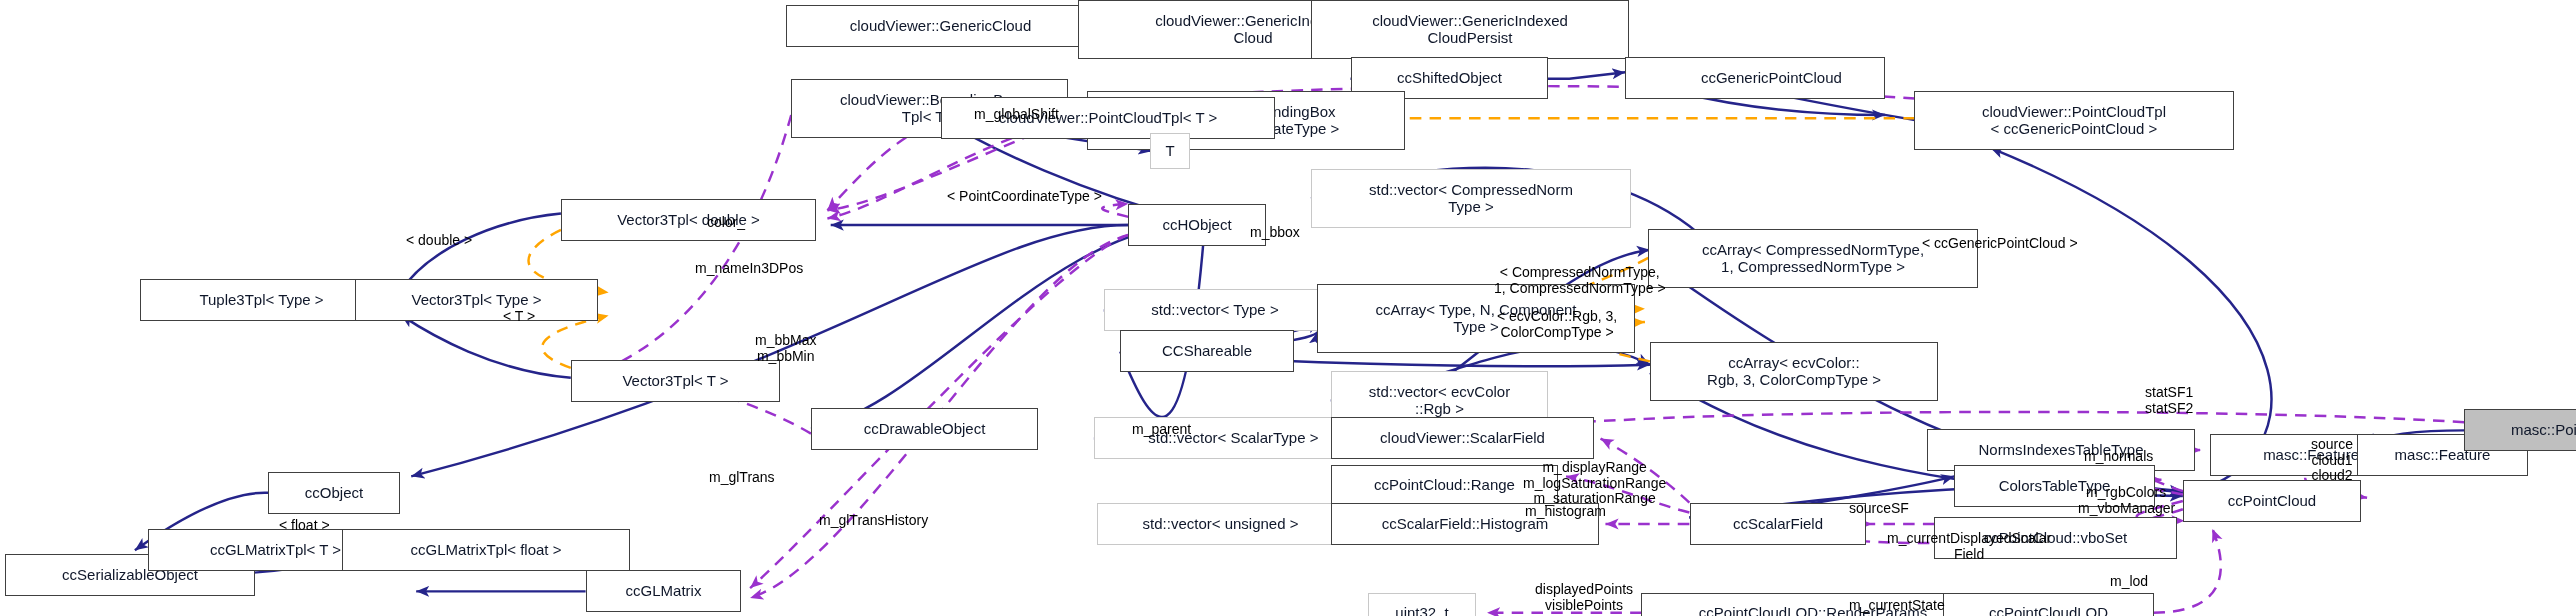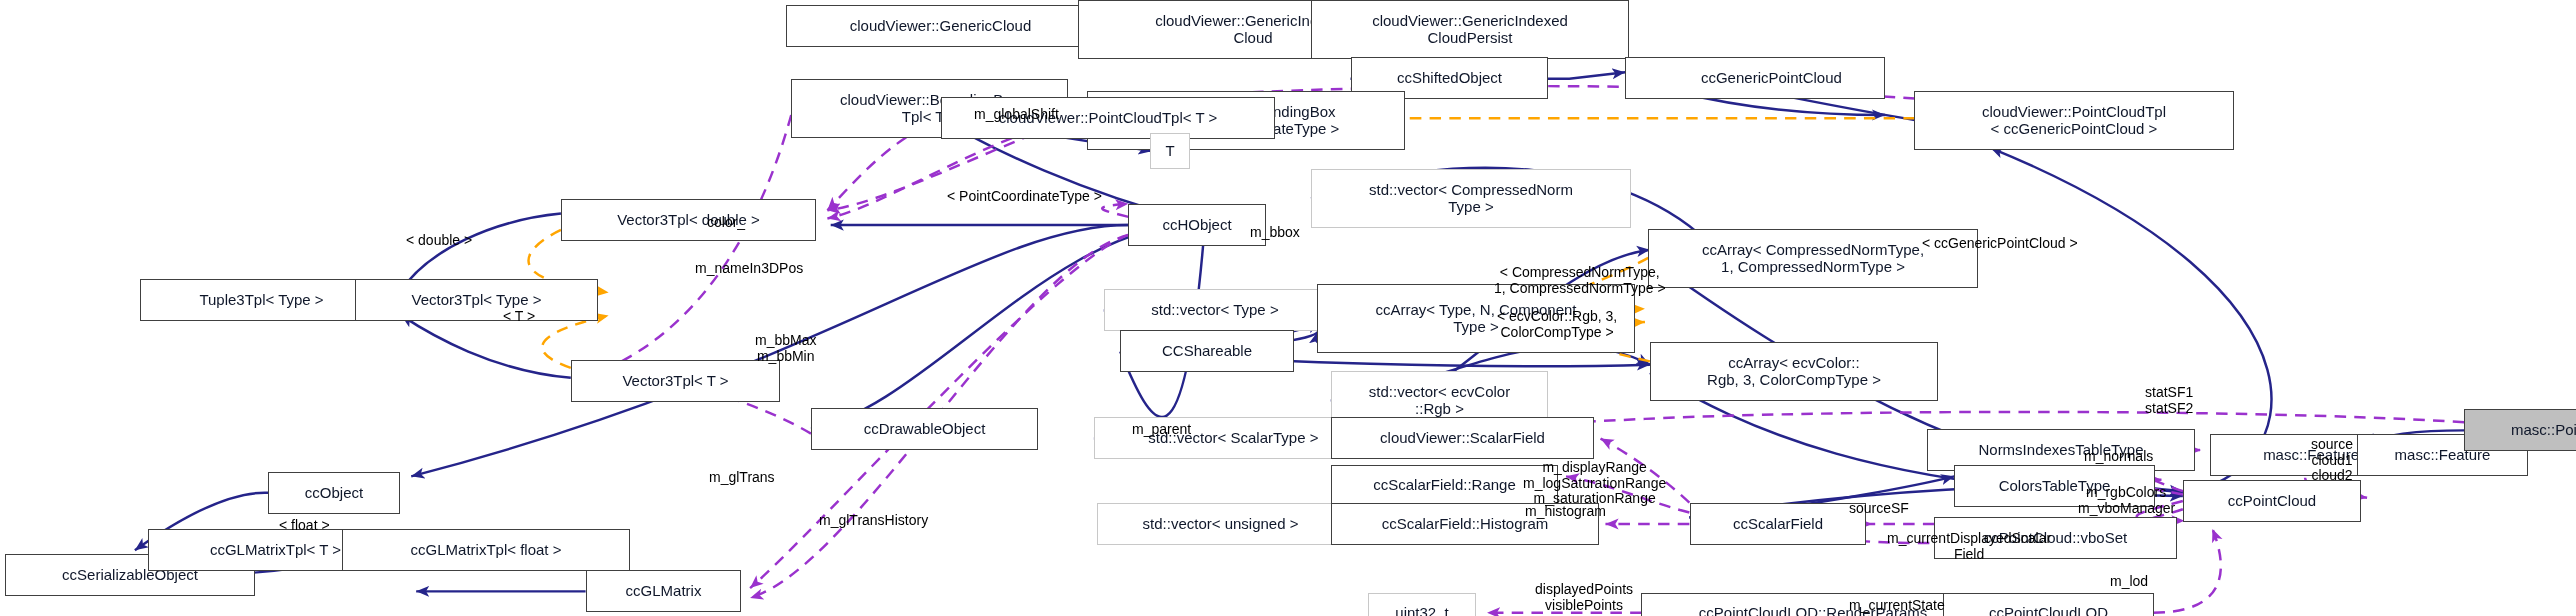--- a/index.html
+++ b/index.html
@@ -185,21 +185,21 @@
       <div class="node light" style="left: 1104px; top: 289px; width: 222px; height: 42px;">std::vector&lt; Type &gt;</div>
       <div class="node" style="left: 1317px; top: 284px; width: 318px; height: 69px;">ccArray&lt; Type, N, Component
 Type &gt;</div>
       <div class="node" style="left: 1120px; top: 330px; width: 174px; height: 42px;">CCShareable</div>
       <div class="node" style="left: 1650px; top: 342px; width: 288px; height: 59px;">ccArray&lt; ecvColor::
 Rgb, 3, ColorCompType &gt;</div>
       <div class="node light" style="left: 1331px; top: 371px; width: 217px; height: 59px;">std::vector&lt; ecvColor
 ::Rgb &gt;</div>
       <div class="node light" style="left: 1094px; top: 417px; width: 255px; height: 42px; padding-left: 28px;">std::vector&lt; ScalarType &gt;</div>
       <div class="node" style="left: 1331px; top: 417px; width: 263px; height: 42px;">cloudViewer::ScalarField</div>
-      <div class="node" style="left: 1331px; top: 465px; width: 227px; height: 40px;">ccScalarField::Range</div>
+      <div class="node" style="left: 1331px; top: 465px; width: 227px; height: 40px;">ccPointCloud::Range</div>
       <div class="node light" style="left: 1097px; top: 503px; width: 247px; height: 42px;">std::vector&lt; unsigned &gt;</div>
       <div class="node" style="left: 1331px; top: 503px; width: 268px; height: 42px;">ccScalarField::Histogram</div>
       <div class="node" style="left: 1690px; top: 503px; width: 176px; height: 42px;">ccScalarField</div>
       <div class="node" style="left: 1927px; top: 429px; width: 268px; height: 42px;">NormsIndexesTableType</div>
       <div class="node" style="left: 1954px; top: 465px; width: 201px; height: 42px;">ColorsTableType</div>
       <div class="node" style="left: 1934px; top: 517px; width: 243px; height: 42px;">ccPointCloud::vboSet</div>
       <div class="node" style="left: 2183px; top: 480px; width: 178px; height: 42px;">ccPointCloud</div>
       <div class="node" style="left: 2210px; top: 434px; width: 258px; height: 42px;">masc::Feature::Source</div>
       <div class="node" style="left: 2357px; top: 434px; width: 171px; height: 42px;">masc::Feature</div>
       <div class="node gray-fill" style="left: 2464px; top: 409px; width: 224px; height: 42px;">masc::PointFeature</div>

